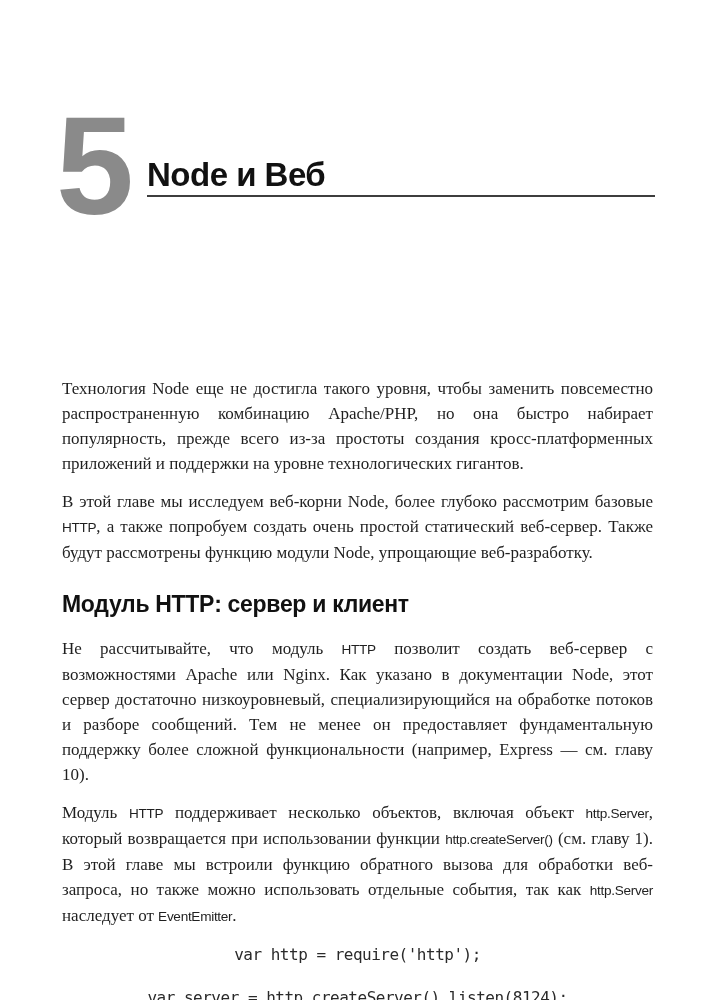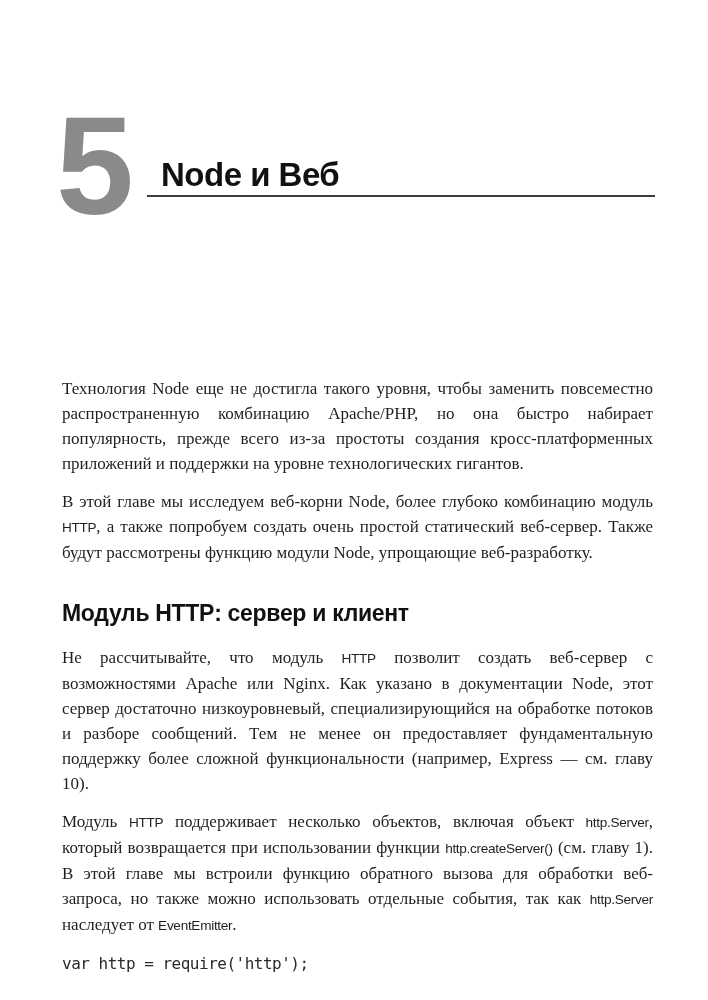--- a/index.html
+++ b/index.html
@@ -25,21 +25,21 @@
     top: 96px;
     font-family: "Liberation Sans", sans-serif;
     font-weight: bold;
     font-size: 140px;
     line-height: 1;
     color: var(--chapter-number-color);
     letter-spacing: -2px;
   }
   .chapter-title {
     position: absolute;
-    left: 161px;
+    left: 147px;
     top: 158px;
     font-family: "Liberation Sans", sans-serif;
     font-weight: bold;
     font-size: 33px;
     line-height: 1;
     color: #111111;
     letter-spacing: -0.5px;
   }
   .title-rule {
     position: absolute;
@@ -66,51 +66,52 @@
     font-family: Liberation Sans, sans-serif;
     font-size: 0.8em;
     letter-spacing: -0.3px;
   }
   .section-heading {
     font-family: "Liberation Sans", sans-serif;
     font-weight: bold;
     font-size: 23px;
     line-height: 1.1;
     color: #111111;
-    margin-top: 36px;
+    margin-top: 27px;
     margin-bottom: 19px;
     letter-spacing: -0.3px;
   }
   .code-block {
     font-family: "DejaVu Sans Mono", monospace;
     font-size: 16px;
     line-height: 1.2;
     color: #2a2a2a;
     margin-top: 16px;
     margin-bottom: 24px;
     white-space: pre;
     letter-spacing: -0.5px;
+    text-align: center;
   }
 </style>
 </head>
 <body>
 
 <div class="page">
 
   <div class="chapter-number">5</div>
 
   <h1 class="chapter-title">Node и Веб</h1>
 
   <div class="title-rule"></div>
 
   <div class="content">
 
     <p class="body-paragraph"><span>Технология Node еще не достигла такого уровня, чтобы заменить повсеместно распространенную комбинацию Apache/PHP, но она быстро набирает популярность, прежде всего из-за простоты создания кросс-платформенных приложений и поддержки на уровне технологических гигантов.</span></p>
 
-    <p class="body-paragraph"><span>В этой главе мы исследуем веб-корни Node, более глубоко комбинацию модуль </span><span class="inline-code">HTTP</span><span>, а также попробуем создать очень простой статический веб-сервер. Также будут рассмотрены функцию модули Node, упрощающие веб-разработку.</span></p>
+    <p class="body-paragraph"><span>В этой главе мы исследуем веб-корни Node, более глубоко рассмотрим базовые </span><span class="inline-code">HTTP</span><span>, а также попробуем создать очень простой статический веб-сервер. Также будут рассмотрены функцию модули Node, упрощающие веб-разработку.</span></p>
 
     <h2 class="section-heading">Модуль HTTP: сервер и клиент</h2>
 
     <p class="body-paragraph"><span>Не рассчитывайте, что модуль </span><span class="inline-code">HTTP</span><span> позволит создать веб-сервер с возможностями Apache или Nginx. Как указано в документации Node, этот сервер достаточно низкоуровневый, специализирующийся на обработке потоков и разборе сообщений. Тем не менее он предоставляет фундаментальную поддержку более сложной функциональности (например, Express — см. главу 10).</span></p>
 
     <p class="body-paragraph"><span>Модуль </span><span class="inline-code">HTTP</span><span> поддерживает несколько объектов, включая объект </span><span class="inline-code">http.Server</span><span>, который возвращается при использовании функции </span><span class="inline-code">http.createServer()</span><span> (см. главу 1). В этой главе мы встроили функцию обратного вызова для обработки веб-запроса, но также можно использовать отдельные события, так как </span><span class="inline-code">http.Server</span><span> наследует от </span><span class="inline-code">EventEmitter</span><span>.</span></p>
 
     <div class="code-block">var http = require('http');</div>
 
     <div class="code-block">var server = http.createServer().listen(8124);</div>

